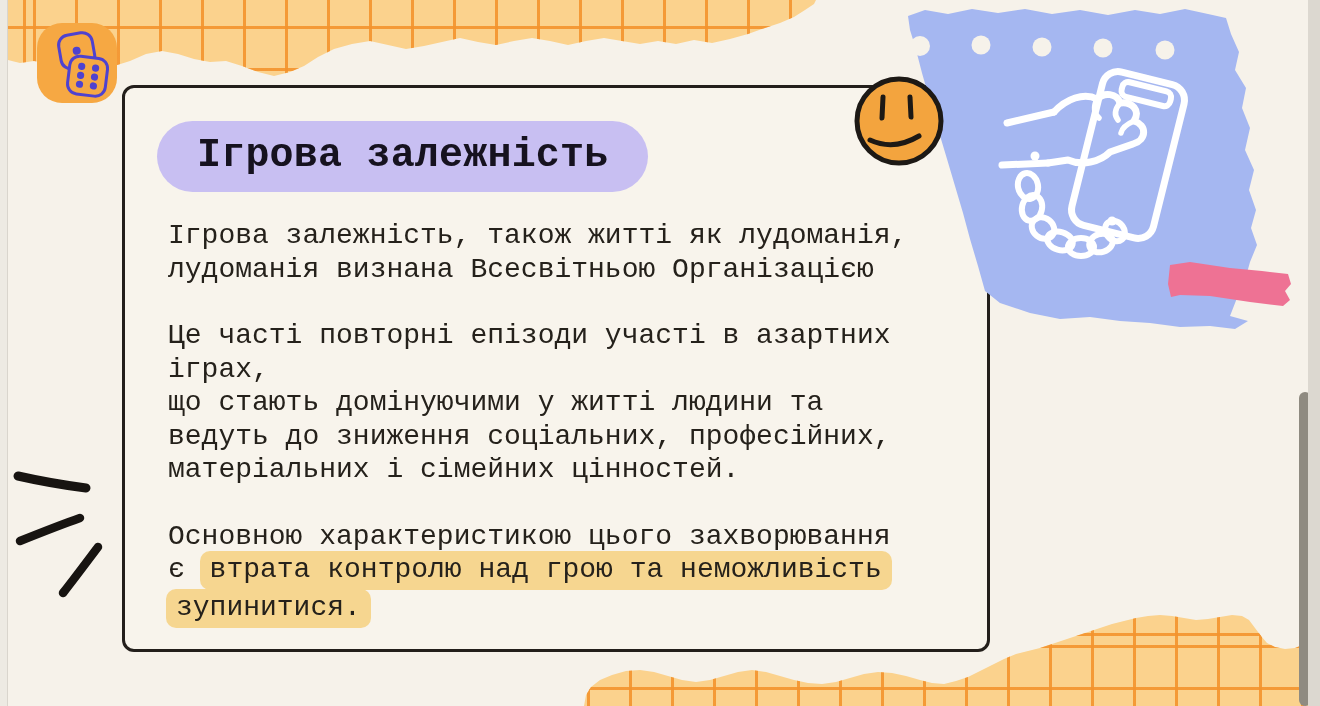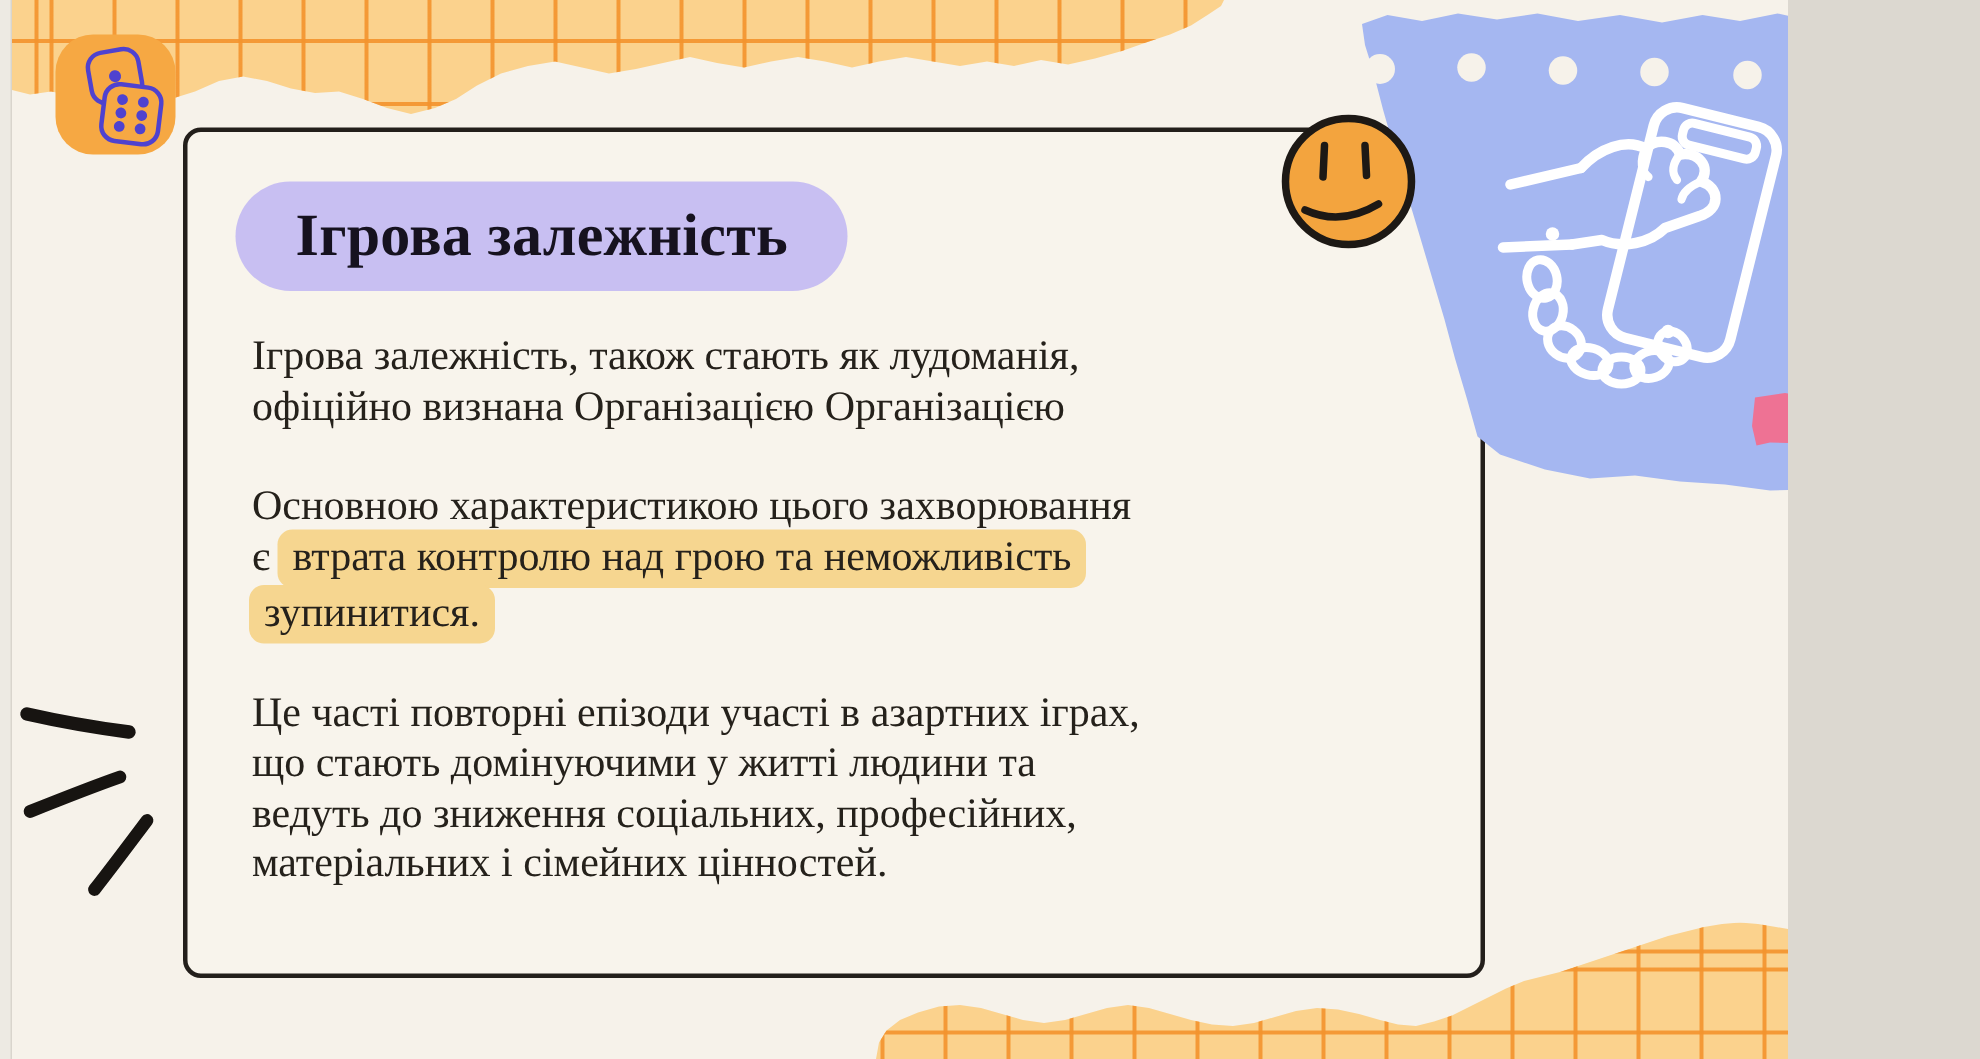--- a/index.html
+++ b/index.html
@@ -1,19 +1,19 @@
 <!DOCTYPE html>
 <html><head>
 <meta charset="utf-8">
 <style>
   html,body{margin:0;padding:0;background:#dcd8d0;}
   .stage{
-    position:relative;width:1192px;height:706px;overflow:hidden;
+    position:relative;width:1308px;height:706px;overflow:hidden;
     background:#f6f2ea;
-    font-family:Liberation Serif, serif;
+    font-family:Liberation Mono, monospace;
   }
   .abs{position:absolute;}
 
   
   .left-gutter{left:0;top:0;width:7px;height:706px;background:#edeae3;border-right:1px solid #d9d5cd;}
 
   
   .torn{
     background-color:#fbd28d;
     background-image:
@@ -85,33 +85,33 @@
       <path d="M10,18 C32,23 55,27 78,30" stroke-width="9"></path>
       <path d="M12,83 C32,75 52,67 72,60" stroke-width="8.5"></path>
       <path d="M55,135 C66,121 78,105 90,89" stroke-width="8.5"></path>
     </g>
   </svg>
 
   <div class="abs card">
     <div class="title-pill">Ігрова залежність</div>
     <div class="bodytext">
       <div class="para">
-        <div>Ігрова залежність, також стають як лудоманія,</div>
-        <div>офіційно визнана Організацією Організацією</div>
-      </div>
-      <div class="para">
-        <div>Основною характеристикою цього захворювання</div>
-        <div><span>є </span><span class="hl">втрата контролю над грою та неможливість</span></div>
-        <div style="margin-top:4px;"><span class="hl">зупинитися.</span></div>
+        <div>Ігрова залежність, також житті як лудоманія,</div>
+        <div>лудоманія визнана Всесвітньою Організацією</div>
       </div>
       <div class="para">
         <div>Це часті повторні епізоди участі в азартних іграх,</div>
         <div>що стають домінуючими у житті людини та</div>
         <div>ведуть до зниження соціальних, професійних,</div>
         <div>матеріальних і сімейних цінностей.</div>
+      </div>
+      <div class="para">
+        <div>Основною характеристикою цього захворювання</div>
+        <div><span>є </span><span class="hl">втрата контролю над грою та неможливість</span></div>
+        <div style="margin-top:4px;"><span class="hl">зупинитися.</span></div>
       </div>
     </div>
   </div>
 
   <svg class="abs" style="left:0;top:0;" width="1320" height="706" viewBox="0 0 1320 706" pointer-events="none">
     <path fill="#a5b7f1" d="
       M908,16 L925,10 L948,14 L972,9 L998,13 L1025,9 L1052,14 L1080,10 L1108,15 L1135,10
       L1160,14 L1185,9 L1208,14 L1226,18 L1231,34 L1239,52 L1235,70 L1246,88 L1242,108
       L1250,128 L1245,150 L1254,170 L1249,190 L1256,210 L1251,228 L1257,245 L1250,262
       L1245,280 L1237,298 L1230,316 L1248,321 L1235,329 L1210,326 L1180,327 L1150,323

